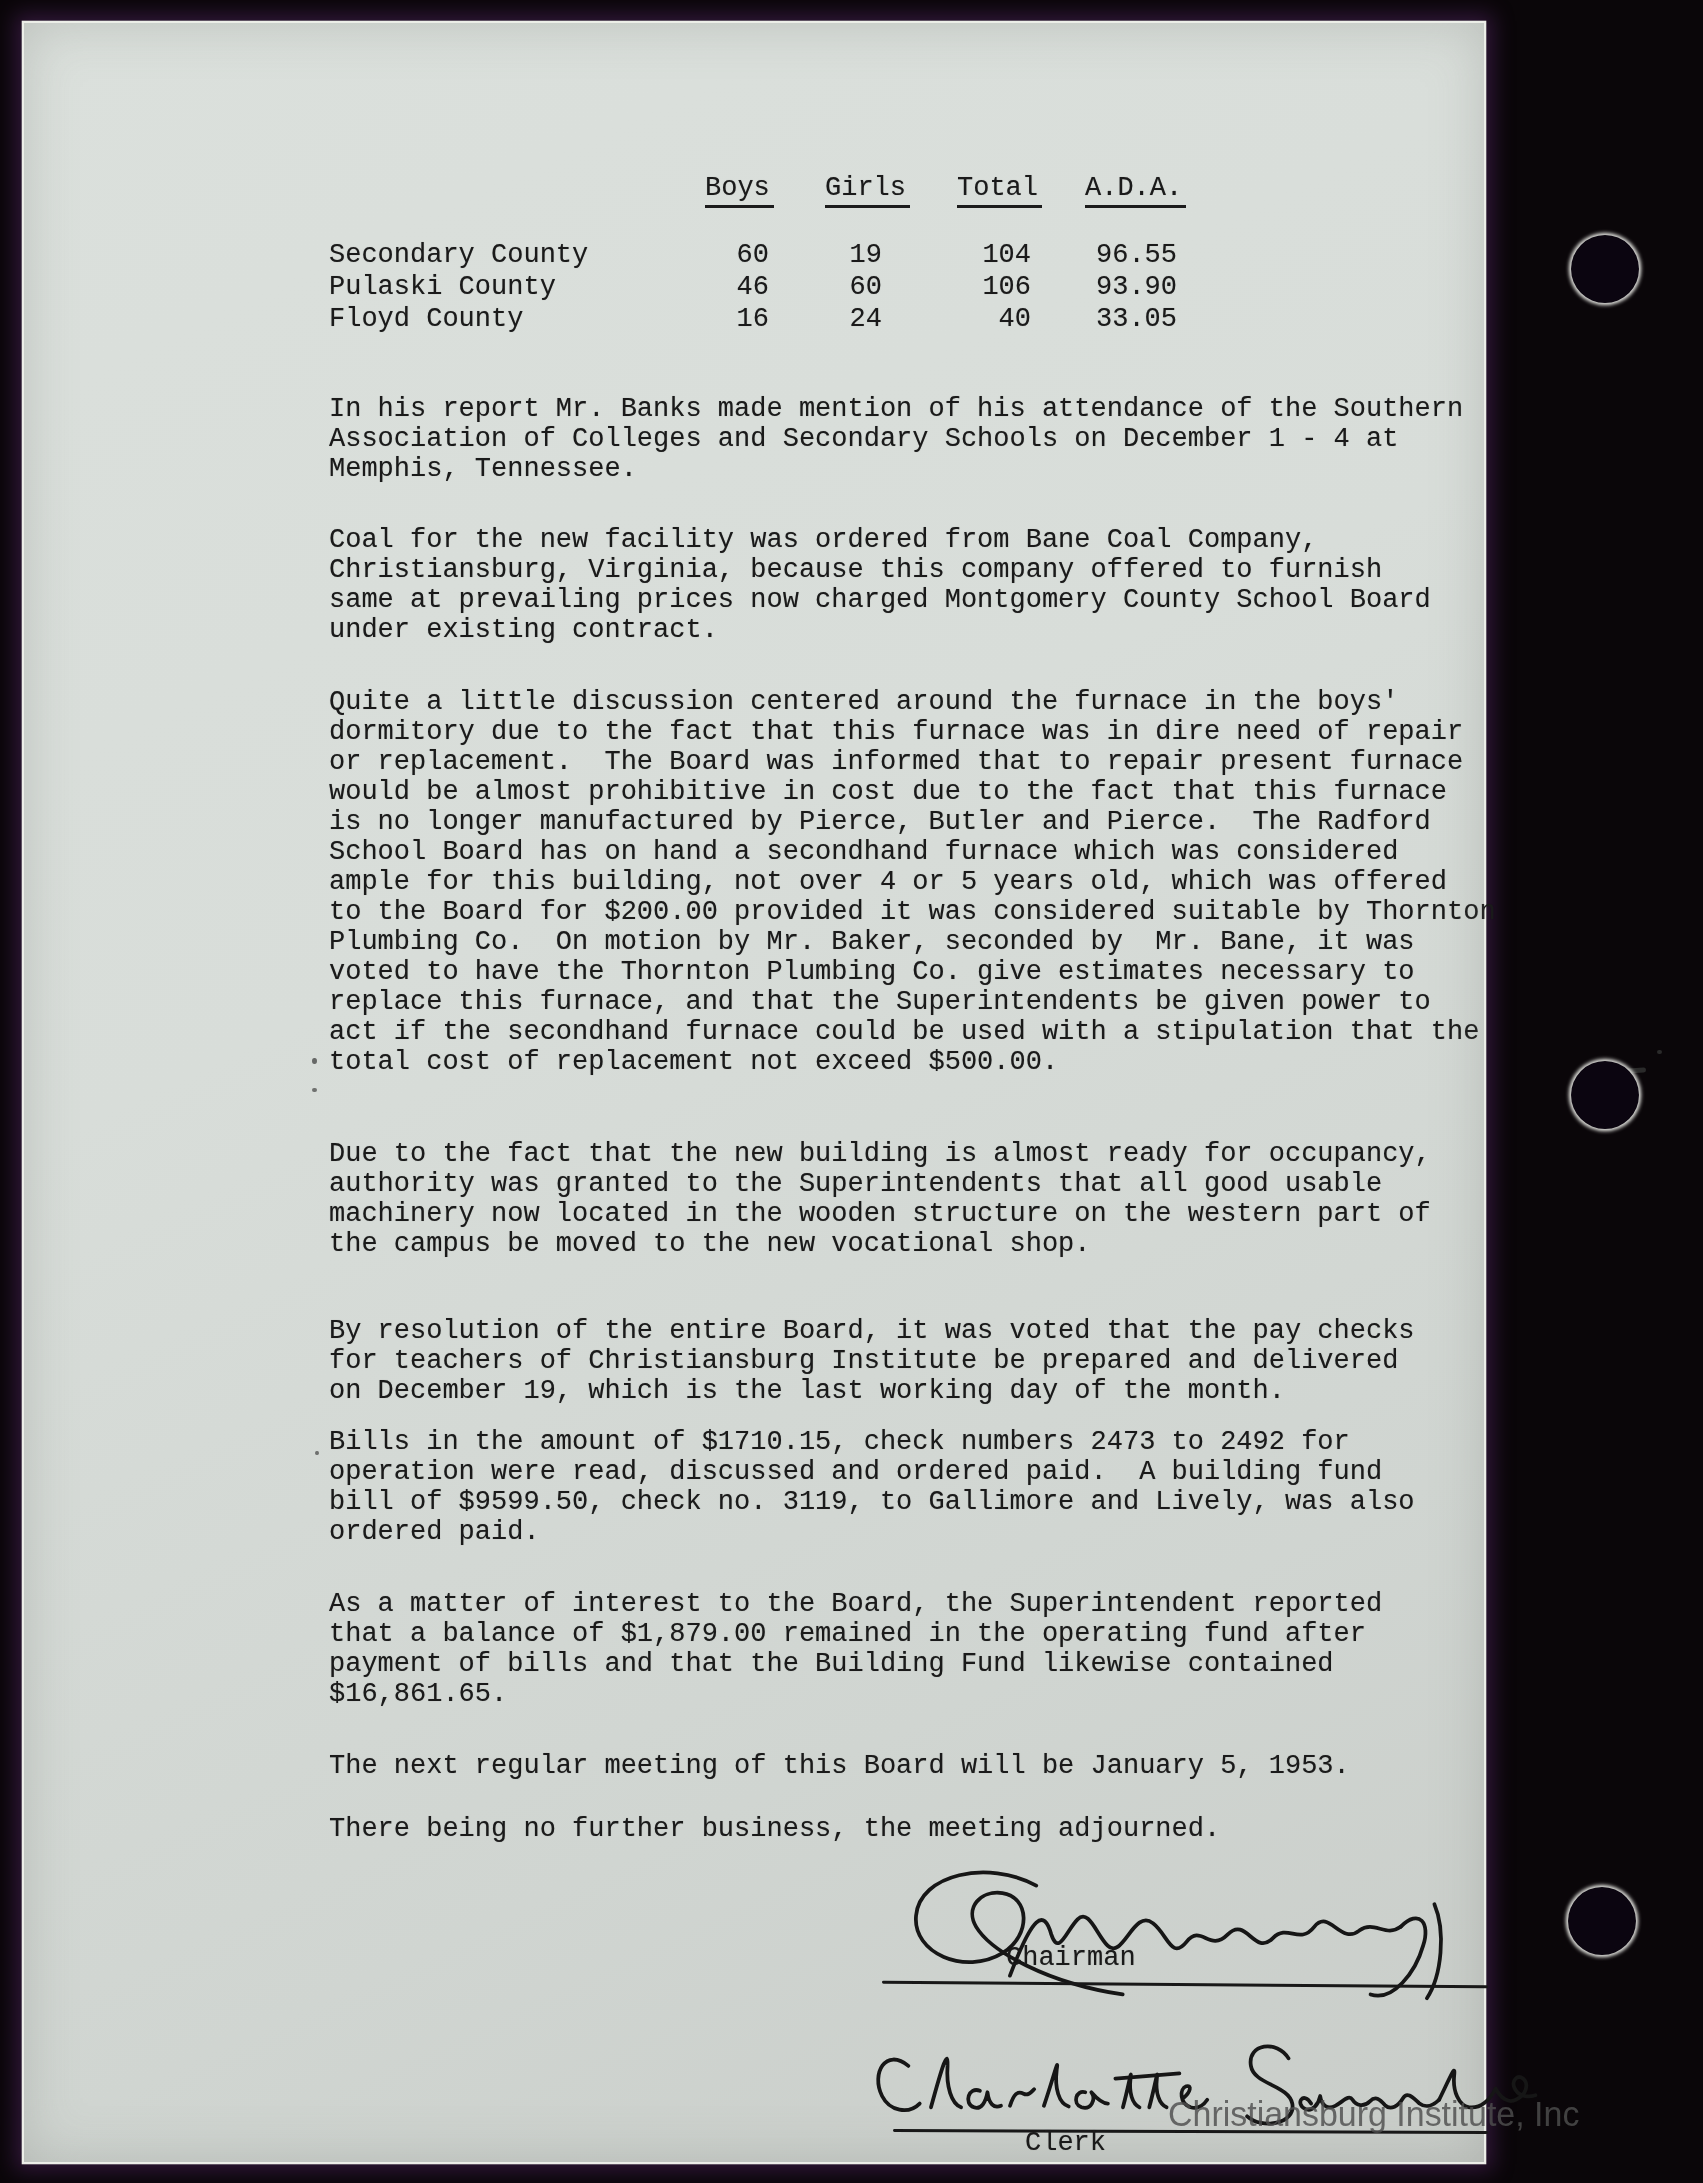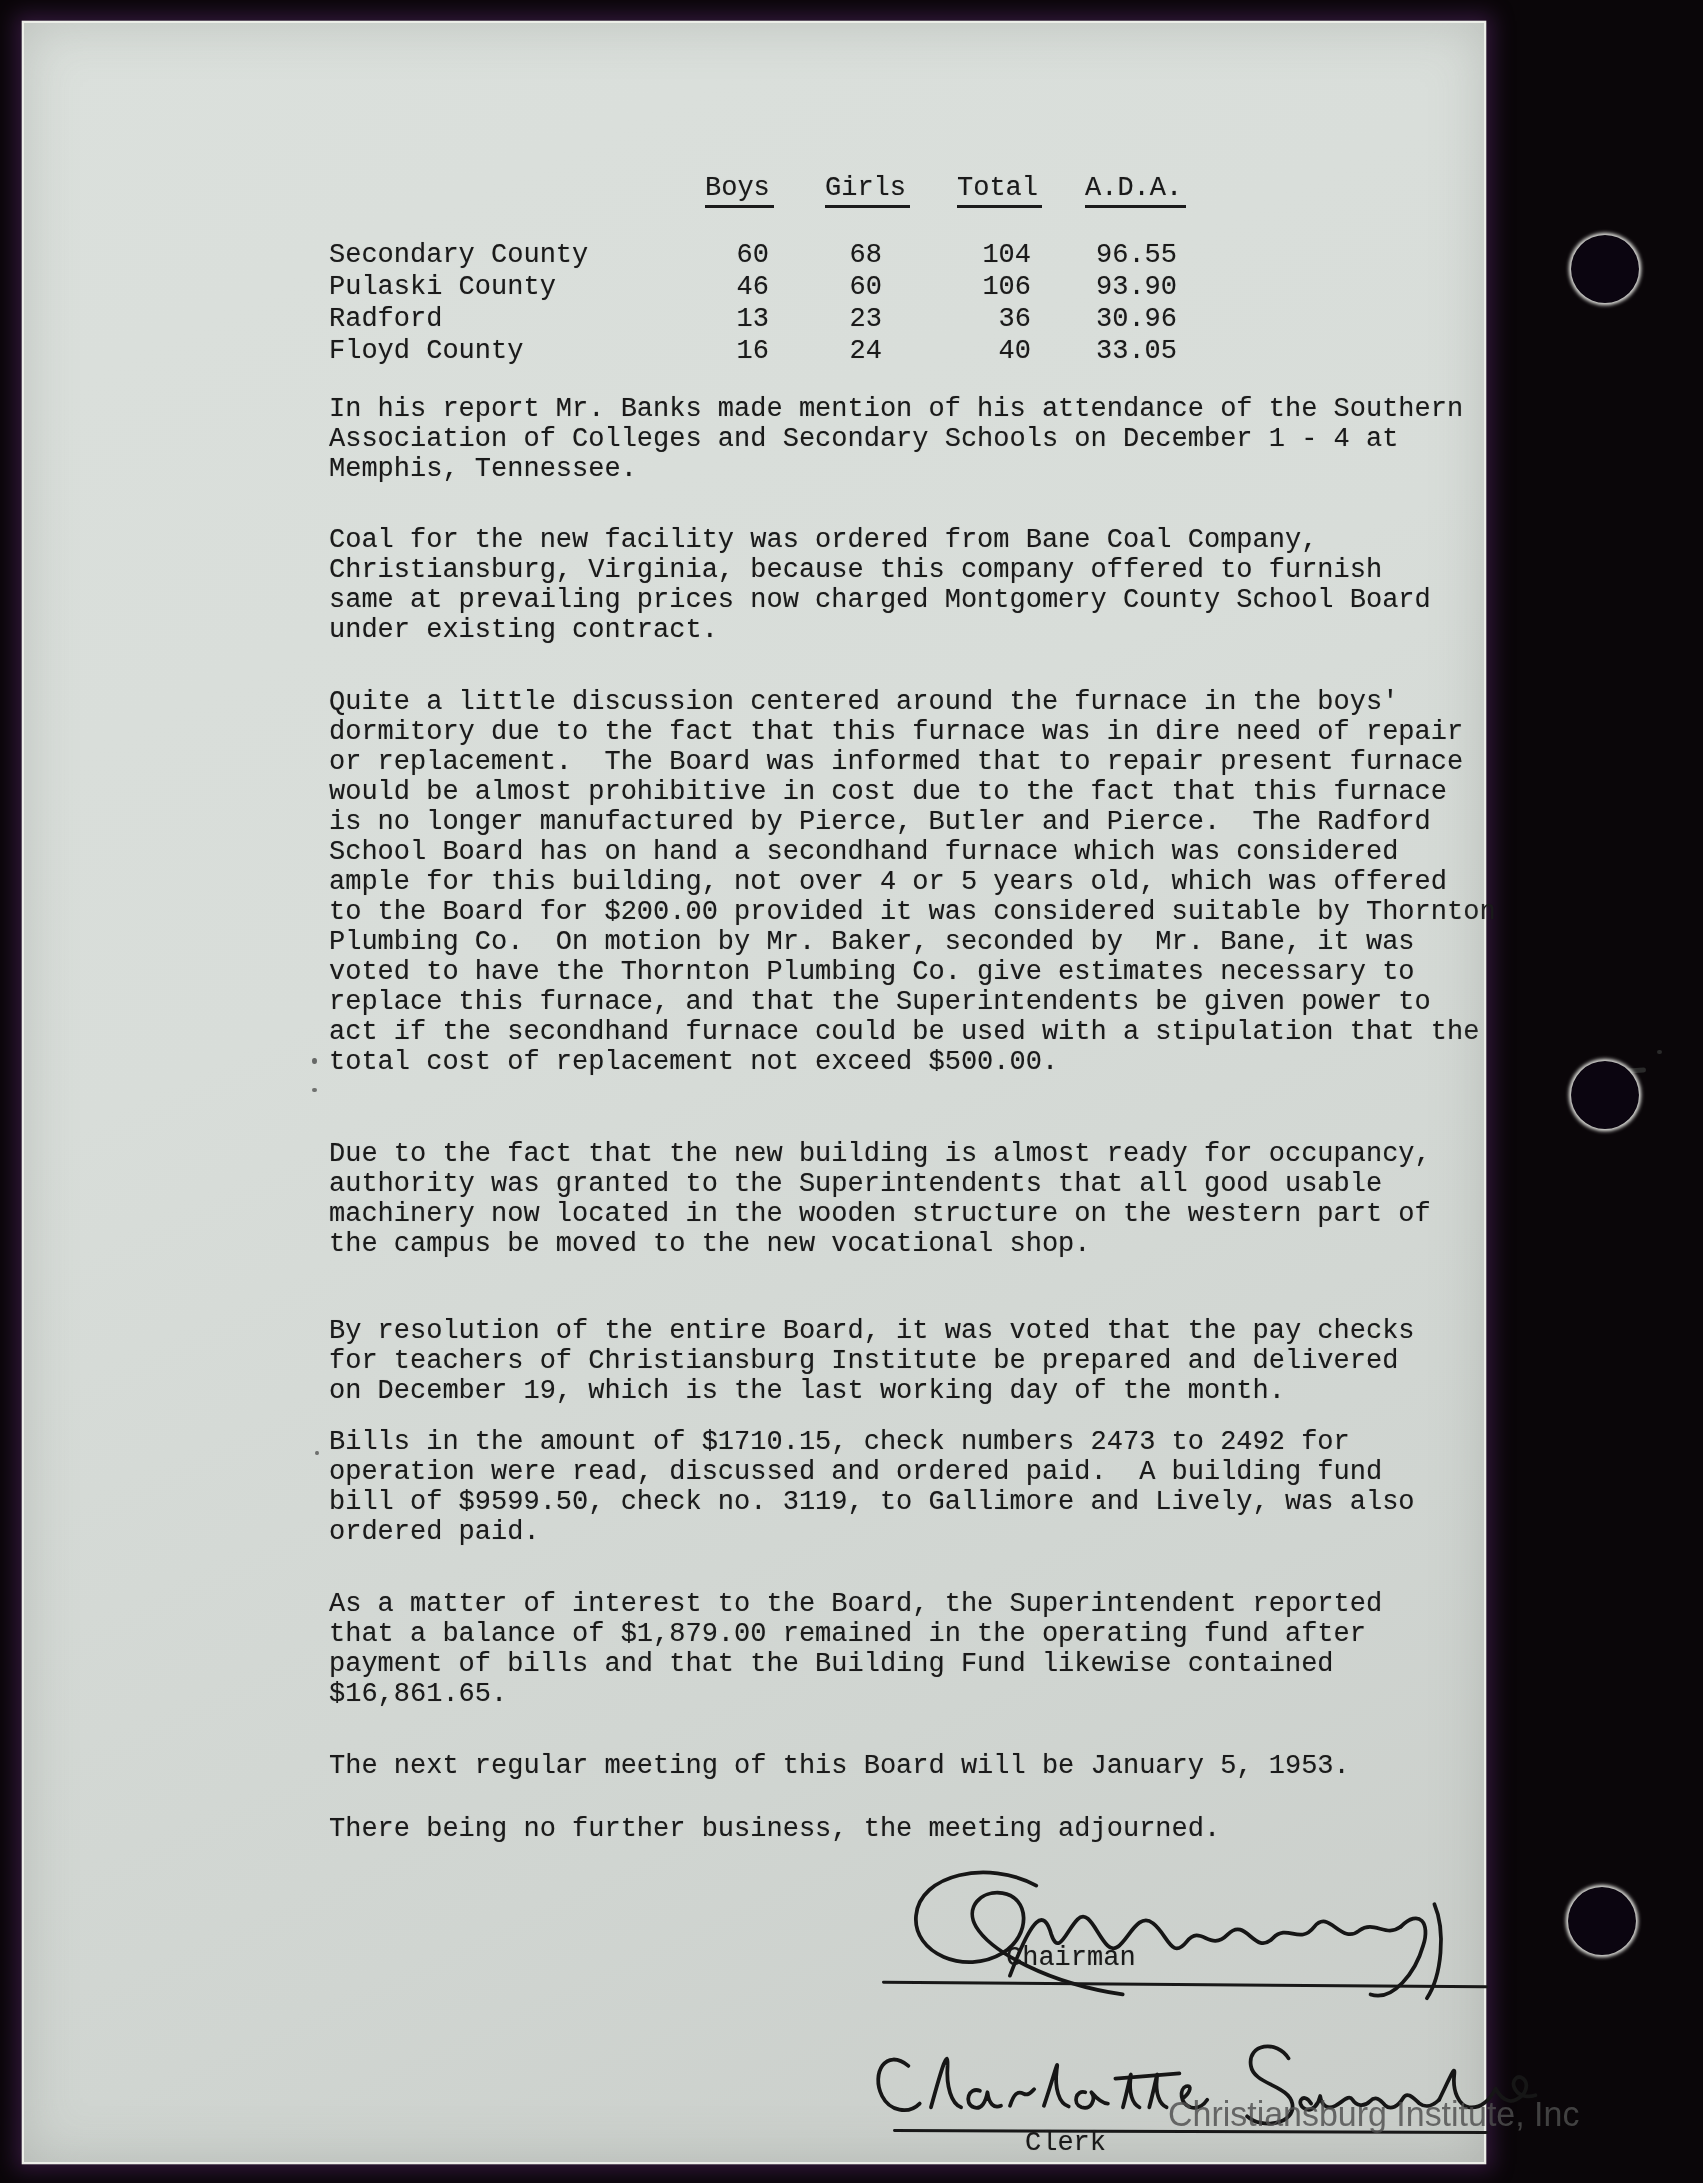--- a/index.html
+++ b/index.html
@@ -76,37 +76,30 @@
     <div class="t-head">
       <span></span>
       <span class="hd"><span class="u">Boys</span></span>
       <span class="hd"><span class="u">Girls</span></span>
       <span class="hd"><span class="u">Total</span></span>
       <span class="hd"><span class="u">A.D.A.</span></span>
     </div>
     <div class="t-row">
       <span>Secondary County</span>
       <span class="num rp-boys">60</span>
-      <span class="num rp-girls">68</span>
+      <span class="num rp-girls">19</span>
       <span class="num rp-total">104</span>
       <span class="num rp-ada">96.55</span>
     </div>
     <div class="t-row">
       <span>Pulaski County</span>
       <span class="num rp-boys">46</span>
       <span class="num rp-girls">60</span>
       <span class="num rp-total">106</span>
       <span class="num rp-ada">93.90</span>
-    </div>
-    <div class="t-row">
-      <span>Radford</span>
-      <span class="num rp-boys">13</span>
-      <span class="num rp-girls">23</span>
-      <span class="num rp-total">36</span>
-      <span class="num rp-ada">30.96</span>
     </div>
     <div class="t-row">
       <span>Floyd County</span>
       <span class="num rp-boys">16</span>
       <span class="num rp-girls">24</span>
       <span class="num rp-total">40</span>
       <span class="num rp-ada">33.05</span>
     </div>
   </div>
 

